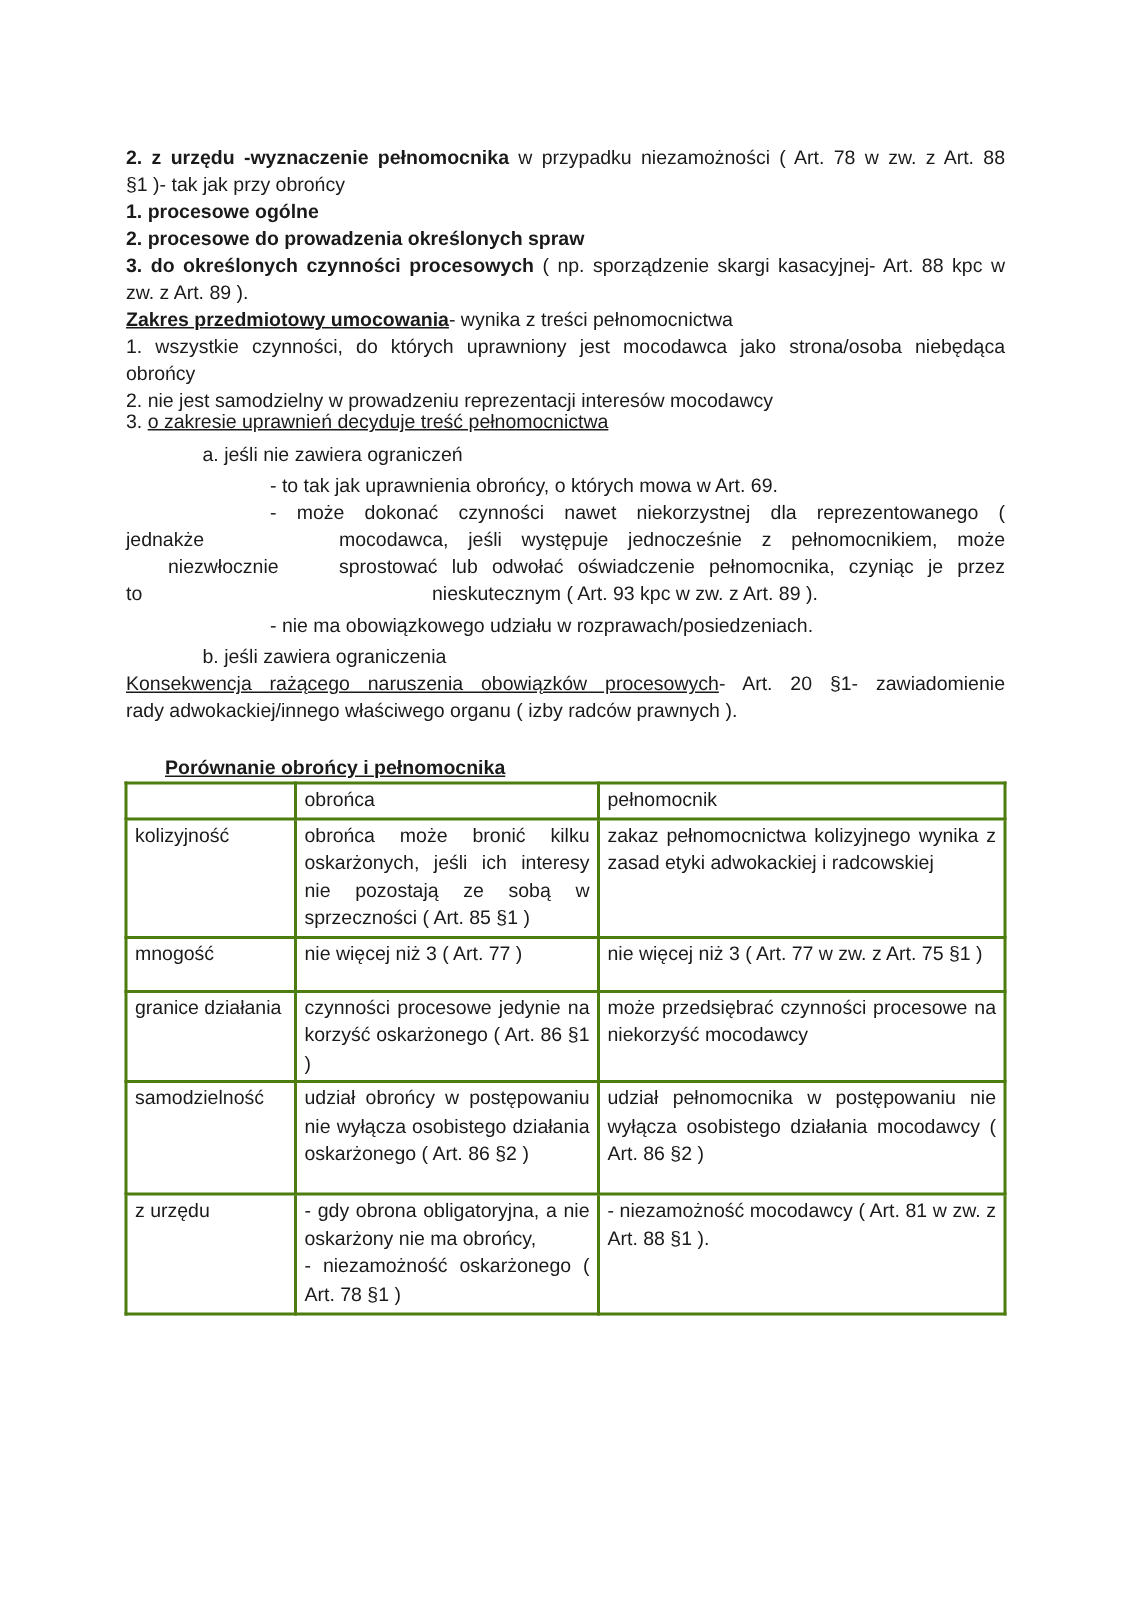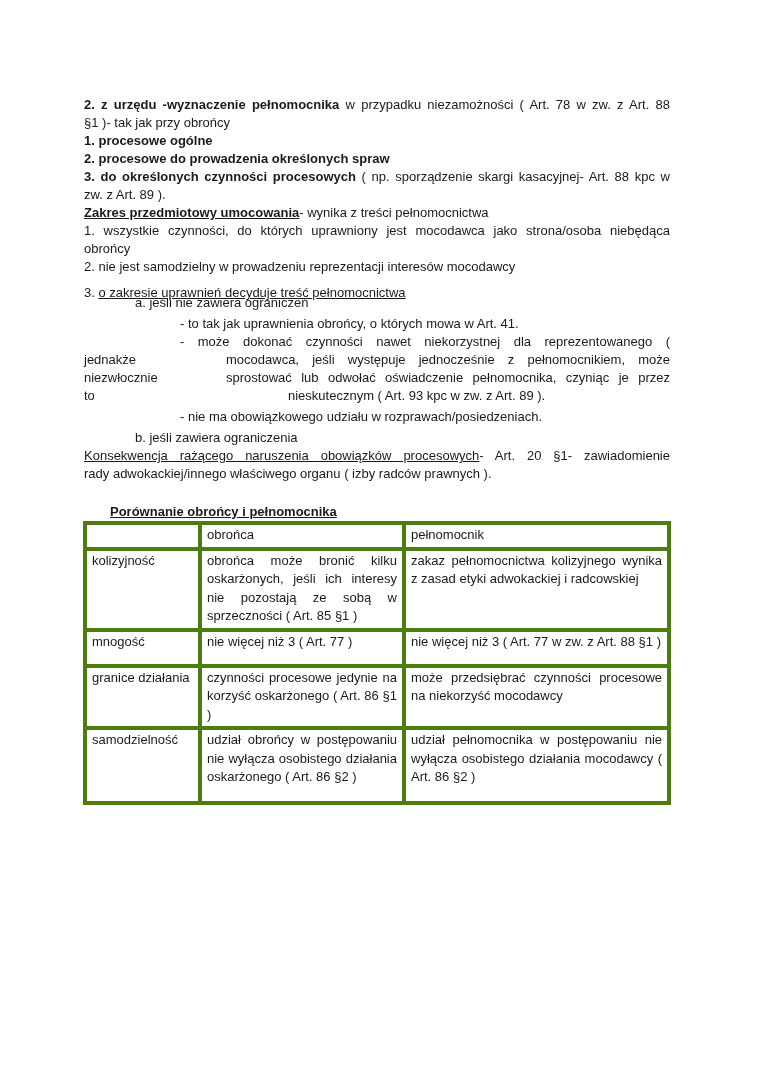--- a/index.html
+++ b/index.html
@@ -3,48 +3,48 @@
 <meta charset="utf-8">
 <style>
   html, body { margin:0; padding:0; background:#ffffff; }
   body { width:760px; height:1075px; position:relative; overflow:hidden;
          font-family:"Liberation Sans", sans-serif; color:#1a1a1a; font-size:13px; }
   .ln { position:absolute; left:84px; white-space:nowrap; line-height:18px; font-size:13px; }
   .j { width:586px; text-align:justify; text-align-last:justify; white-space:normal; }
   .b { font-weight:bold; }
   .u { text-decoration:underline; }
   table { position:absolute; left:83px; top:521px; border-collapse:collapse; width:588px; table-layout:fixed; }
-  td { border:4px solid #4d7c0f; vertical-align:top; padding:1px 5px 2px 5px; font-size:13px; line-height:18.5px; text-align:justify; }
+  td { border:2px solid #4d7c0f; vertical-align:top; padding:1px 5px 2px 5px; font-size:13px; line-height:18.5px; text-align:justify; }
   td.c1 { width:101px; }
   td.c2 { width:190px; }
   .last { text-align-last:left; }
 </style>
 </head>
 <body>
 
 <div>
 
   <div class="ln j" style="top:96px;"><span class="b">2. z urzędu -wyznaczenie pełnomocnika</span><span> w przypadku niezamożności ( Art. 78 w zw. z Art. 88</span></div>
   <div class="ln" style="top:114px;">§1 )- tak jak przy obrońcy</div>
   <div class="ln b" style="top:132px;">1. procesowe ogólne</div>
   <div class="ln b" style="top:150px;">2. procesowe do prowadzenia określonych spraw</div>
   <div class="ln j" style="top:168px;"><span class="b">3. do określonych czynności procesowych</span><span> ( np. sporządzenie skargi kasacyjnej- Art. 88 kpc w</span></div>
   <div class="ln" style="top:186px;">zw. z Art. 89 ).</div>
 
   <div class="ln" style="top:204px;"><span class="b u">Zakres przedmiotowy umocowania</span><span>- wynika z treści pełnomocnictwa</span></div>
   <div class="ln j" style="top:222px;">1. wszystkie czynności, do których uprawniony jest mocodawca jako strona/osoba niebędąca</div>
   <div class="ln" style="top:240px;">obrońcy</div>
   <div class="ln" style="top:258px;">2. nie jest samodzielny w prowadzeniu reprezentacji interesów mocodawcy</div>
-  <div class="ln" style="top:284px;"><span>3. </span><span class="u">o zakresie uprawnień decyduje treść pełnomocnictwa</span></div>
+  <div class="ln" style="top:272px;"><span>3. </span><span class="u">o zakresie uprawnień decyduje treść pełnomocnictwa</span></div>
   <div class="ln" style="top:294px; left:135px;">a. jeśli nie zawiera ograniczeń</div>
-  <div class="ln" style="top:315px; left:180px;">-  to tak jak uprawnienia obrońcy,  o których mowa w Art. 41.</div>
+  <div class="ln" style="top:315px; left:180px;">-  to tak jak uprawnienia obrońcy,  o których mowa w Art. 69.</div>
   <div class="ln j" style="top:333px; left:180px; width:490px;">-  może dokonać czynności nawet niekorzystnej dla reprezentowanego (</div>
   <div class="ln" style="top:351px;">jednakże</div>
   <div class="ln j" style="top:351px; left:226px; width:444px;">mocodawca, jeśli występuje jednocześnie z pełnomocnikiem, może</div>
-  <div class="ln" style="top:369px;">niezwłocznie</div>
+  <div class="ln" style="top:369px;margin-left:28px;">niezwłocznie</div>
   <div class="ln j" style="top:369px; left:226px; width:444px;">sprostować lub odwołać oświadczenie pełnomocnika, czyniąc je przez</div>
   <div class="ln" style="top:387px;">to</div>
   <div class="ln" style="top:387px; left:288px;">nieskutecznym ( Art. 93 kpc w zw. z Art. 89 ).</div>
   <div class="ln" style="top:408px; left:180px;">- nie ma obowiązkowego udziału w rozprawach/posiedzeniach.</div>
   <div class="ln" style="top:429px; left:135px;">b. jeśli zawiera ograniczenia</div>
   <div class="ln j" style="top:447px;"><span class="u">Konsekwencja rażącego naruszenia obowiązków procesowych</span><span>- Art. 20 §1- zawiadomienie</span></div>
   <div class="ln" style="top:465px;text-align:center;">rady adwokackiej/innego właściwego organu ( izby radców prawnych ).</div>
 
   <div class="ln b u" style="top:503px;padding-left:26px;">Porównanie obrońcy i pełnomocnika</div>
 
@@ -56,27 +56,35 @@
       <td>pełnomocnik</td>
     </tr>
     <tr style="height:76px;">
       <td class="c1 last">kolizyjność</td>
       <td class="c2 last">obrońca może bronić kilku oskarżonych, jeśli ich interesy nie pozostają ze sobą w sprzeczności ( Art. 85 §1 )</td>
       <td class="last">zakaz pełnomocnictwa kolizyjnego wynika z zasad etyki adwokackiej i radcowskiej</td>
     </tr>
     <tr style="height:36px;">
       <td class="c1 last">mnogość</td>
       <td class="c2 last">nie więcej niż 3 ( Art. 77 )</td>
-      <td class="last">nie więcej niż 3 ( Art. 77 w zw. z Art. 88 §1 )</td>
+      <td class="last">nie więcej niż 3 ( Art. 77 w zw. z Art. 75 §1 )</td>
     </tr>
     <tr style="height:56px;">
       <td class="c1 last">granice działania</td>
       <td class="c2 last">czynności procesowe jedynie na korzyść oskarżonego ( Art. 86 §1 )</td>
       <td class="last">może przedsiębrać czynności procesowe na niekorzyść mocodawcy</td>
     </tr>
     <tr style="height:75px;">
       <td class="c1 last">samodzielność</td>
       <td class="c2 last">udział obrońcy w postępowaniu nie wyłącza osobistego działania oskarżonego ( Art. 86 §2 )</td>
       <td class="last">udział pełnomocnika w postępowaniu nie wyłącza osobistego działania mocodawcy ( Art. 86 §2 )</td>
     </tr>
+    <tr style="height:80px;">
+      <td class="c1 last">z urzędu</td>
+      <td class="c2 last">
+            <div>- gdy obrona obligatoryjna, a nie oskarżony nie ma obrońcy,</div>
+            <div>- niezamożność oskarżonego ( Art. 78 §1 )</div>
+          </td>
+      <td class="last">- niezamożność mocodawcy ( Art. 81 w zw. z Art. 88 §1 ).</td>
+    </tr>
   </tbody>
     </table>
 </div>
 
 </body></html>

